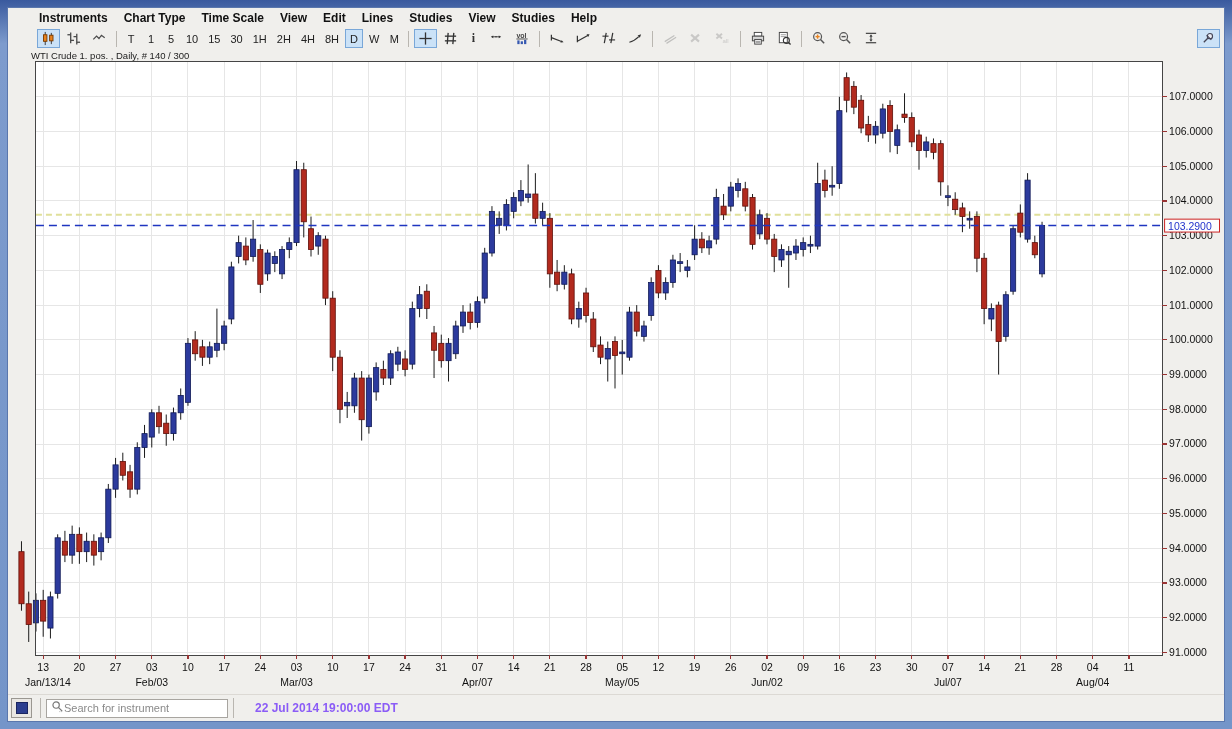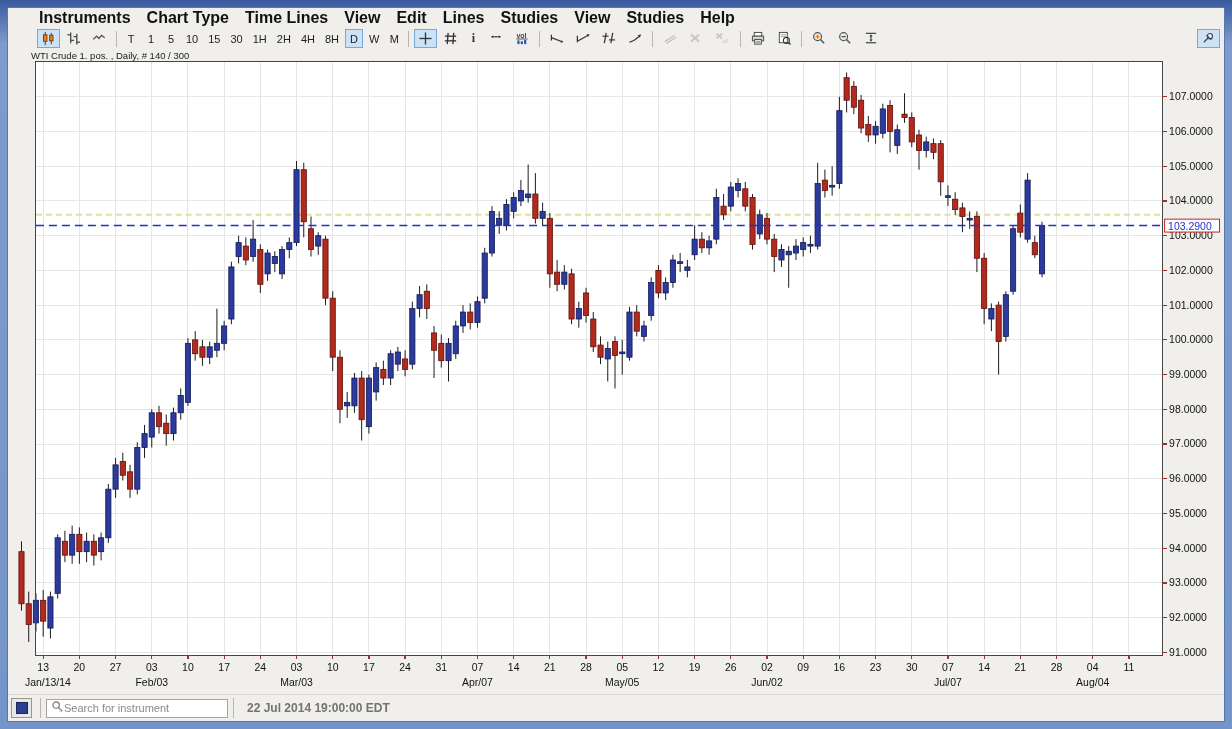--- a/index.html
+++ b/index.html
@@ -17,21 +17,21 @@
     display:flex; flex-direction:column;
     border:1px solid #5a77ad;
   }
 
   
   .menubar {
     height:19px; display:flex; align-items:center;
     padding-left:26px; background:#f0efec; flex:0 0 auto;
   }
   .menu-item {
-    font-size:16px; font-weight:bold; color:#111;
+    font-size:12px; font-weight:bold; color:#111;
     padding:1px 5px; margin-right:6px; cursor:default; white-space:nowrap;
   }
 
   
   .toolbar {
     height:23px; display:flex; align-items:center;
     padding-left:28px; background:#f0efec; flex:0 0 auto; position:relative;
   }
   .tb-group { display:flex; align-items:center; }
   .tb-sep {
@@ -71,32 +71,32 @@
   .sb-sep { width:1px; height:20px; background:#b9b6b0; margin:0 5px; }
   .search-box {
     width:182px; height:19px; background:#fff; border:1px solid #a8a5a0;
     display:flex; align-items:center; padding:0 4px;
   }
   .search-box input {
     border:none; outline:none; flex:1; font-size:11px; color:#333;
     font-family:"Liberation Sans", sans-serif; background:transparent;
   }
   .search-box input::placeholder { color:#8a8a8a; }
-  .sb-time { font-size:12px; font-weight:bold; color:#737373; margin-left:8px; white-space:nowrap; }
+  .sb-time { font-size:12px; font-weight:bold; color:#8b5cf6; margin-left:16px; white-space:nowrap; }
 </style>
 </head>
 <body>
 
 <div class="window">
   <div class="app">
 
     <div class="menubar">
         <div class="menu-item">Instruments</div>
         <div class="menu-item">Chart Type</div>
-        <div class="menu-item">Time Lines</div>
+        <div class="menu-item">Time Scale</div>
         <div class="menu-item">View</div>
         <div class="menu-item">Edit</div>
         <div class="menu-item">Lines</div>
         <div class="menu-item">Studies</div>
         <div class="menu-item">View</div>
         <div class="menu-item">Studies</div>
         <div class="menu-item">Help</div>
       </div>
 
     <div class="toolbar">

